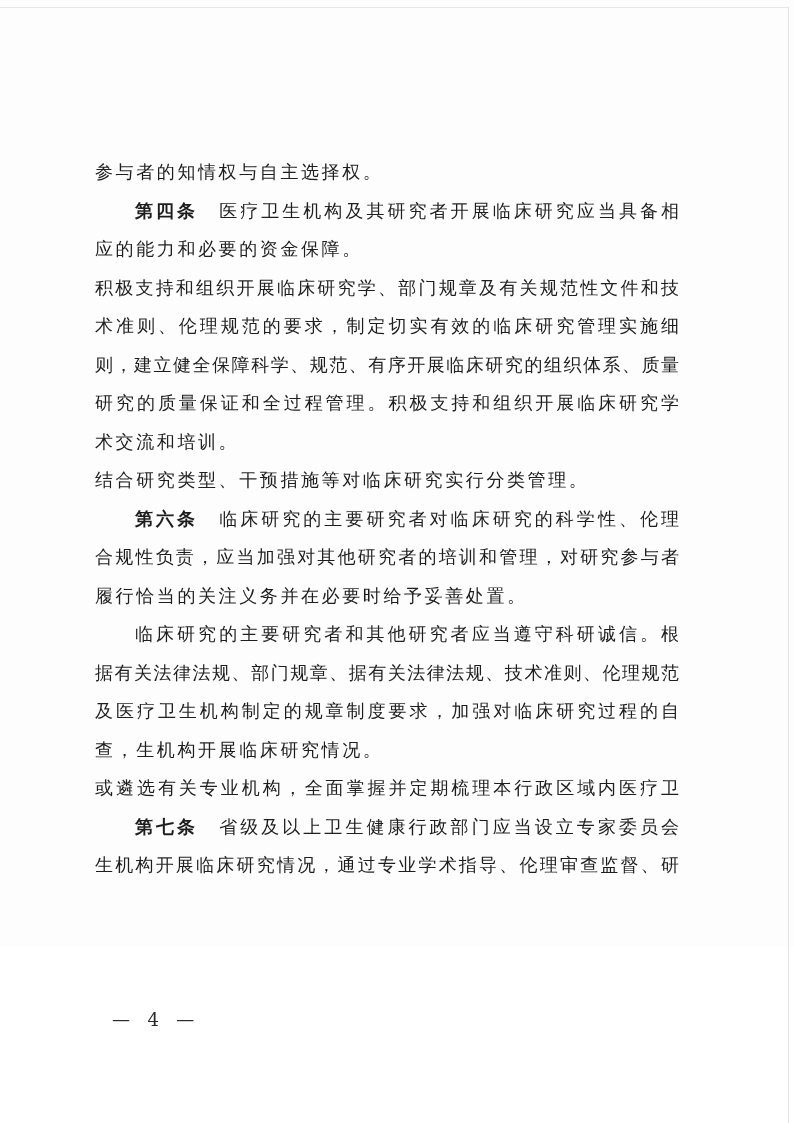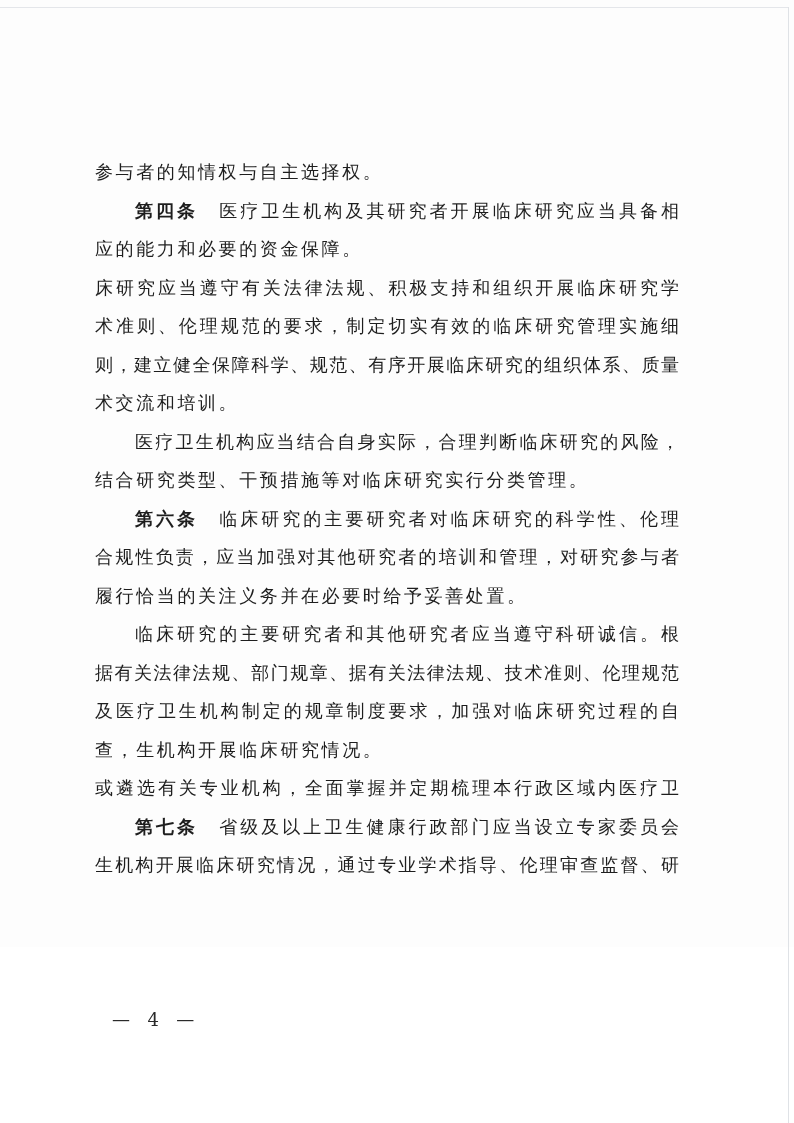--- a/index.html
+++ b/index.html
@@ -83,25 +83,25 @@
   <div class="edge-top"></div>
   <div class="edge-right"></div>
 
   <div class="body-text">
 
     <div class="line"><span>参与者的知情权与自主选择权。</span></div>
 
     <div class="line full indent"><span class="article-num">第四条</span>　<span>医疗卫生机构及其研究者开展临床研究应当具备相</span></div>
     <div class="line"><span>应的能力和必要的资金保障。</span></div>
 
-    <div class="line full"><span>床研究应当遵守有关法律法规、积极支持和组织开展临床研究学</span></div>
+    <div class="line full"><span>积极支持和组织开展临床研究学、部门规章及有关规范性文件和技</span></div>
     <div class="line full"><span>术准则、伦理规范的要求，制定切实有效的临床研究管理实施细</span></div>
     <div class="line full"><span>则，建立健全保障科学、规范、有序开展临床研究的组织体系、质量</span></div>
+    <div class="line full"><span>研究的质量保证和全过程管理。积极支持和组织开展临床研究学</span></div>
     <div class="line"><span>术交流和培训。</span></div>
-    <div class="line full indent"><span>医疗卫生机构应当结合自身实际，合理判断临床研究的风险，</span></div>
     <div class="line"><span>结合研究类型、干预措施等对临床研究实行分类管理。</span></div>
 
     <div class="line full indent"><span class="article-num">第六条</span>　<span>临床研究的主要研究者对临床研究的科学性、伦理</span></div>
     <div class="line full"><span>合规性负责，应当加强对其他研究者的培训和管理，对研究参与者</span></div>
     <div class="line"><span>履行恰当的关注义务并在必要时给予妥善处置。</span></div>
     <div class="line full indent"><span>临床研究的主要研究者和其他研究者应当遵守科研诚信。根</span></div>
     <div class="line full"><span>据有关法律法规、部门规章、据有关法律法规、技术准则、伦理规范</span></div>
     <div class="line full"><span>及医疗卫生机构制定的规章制度要求，加强对临床研究过程的自</span></div>
     <div class="line"><span>查，生机构开展临床研究情况。</span></div>
 

